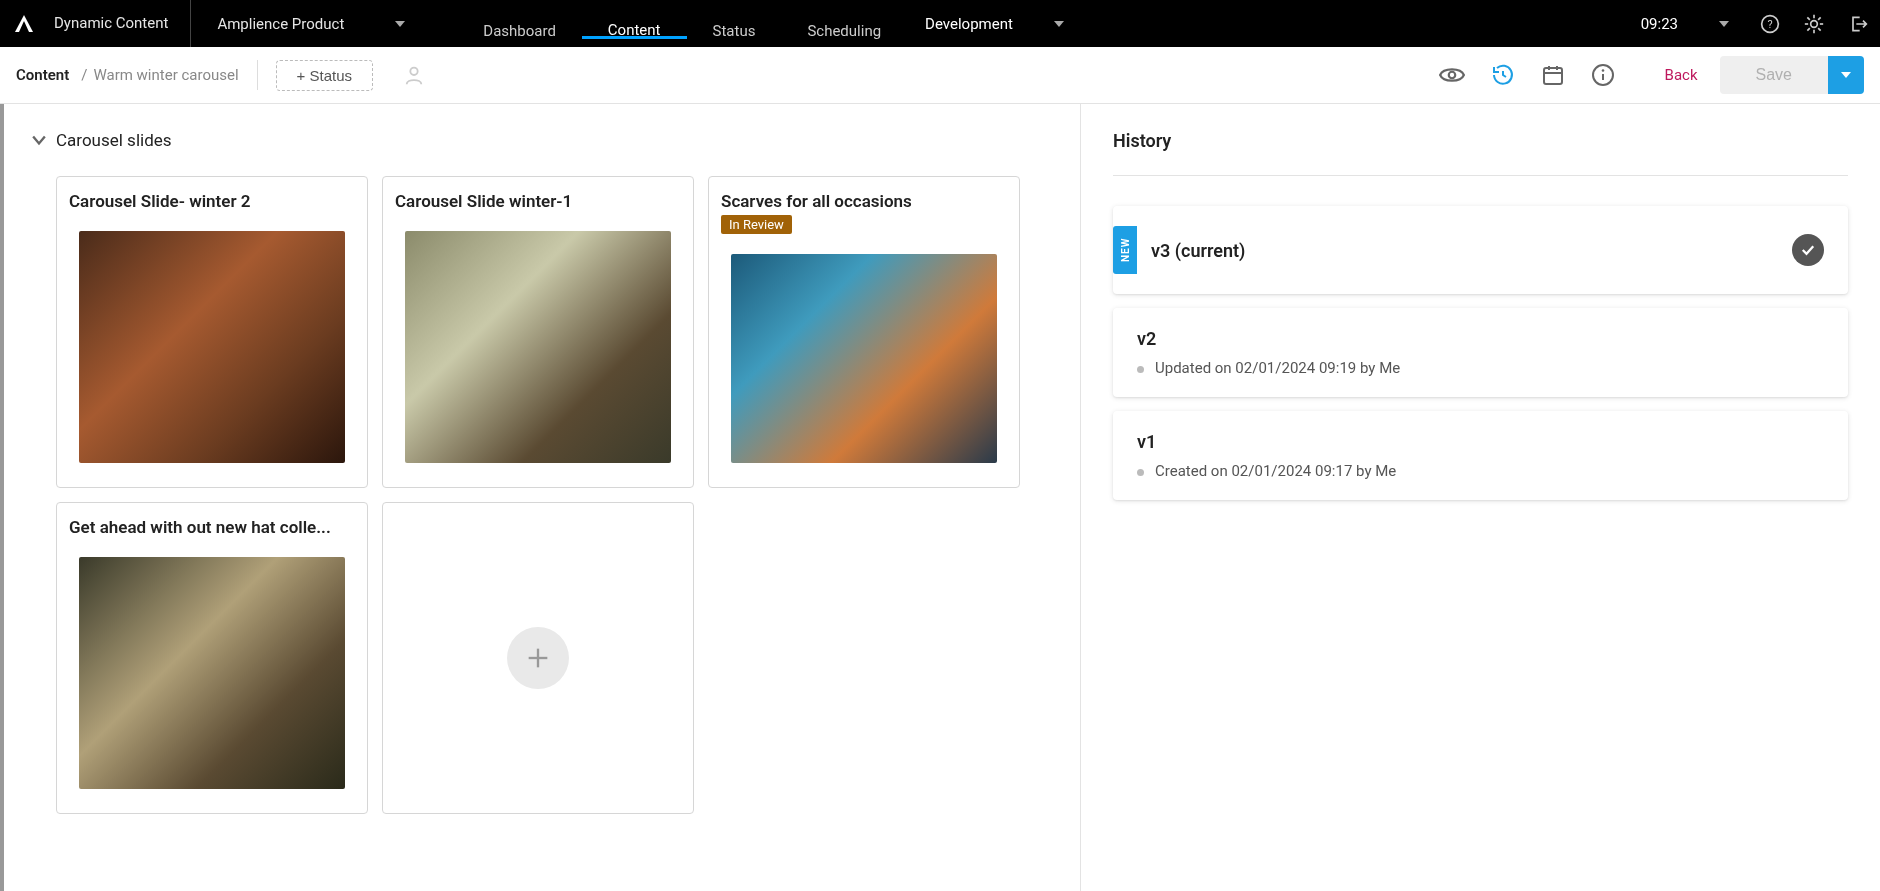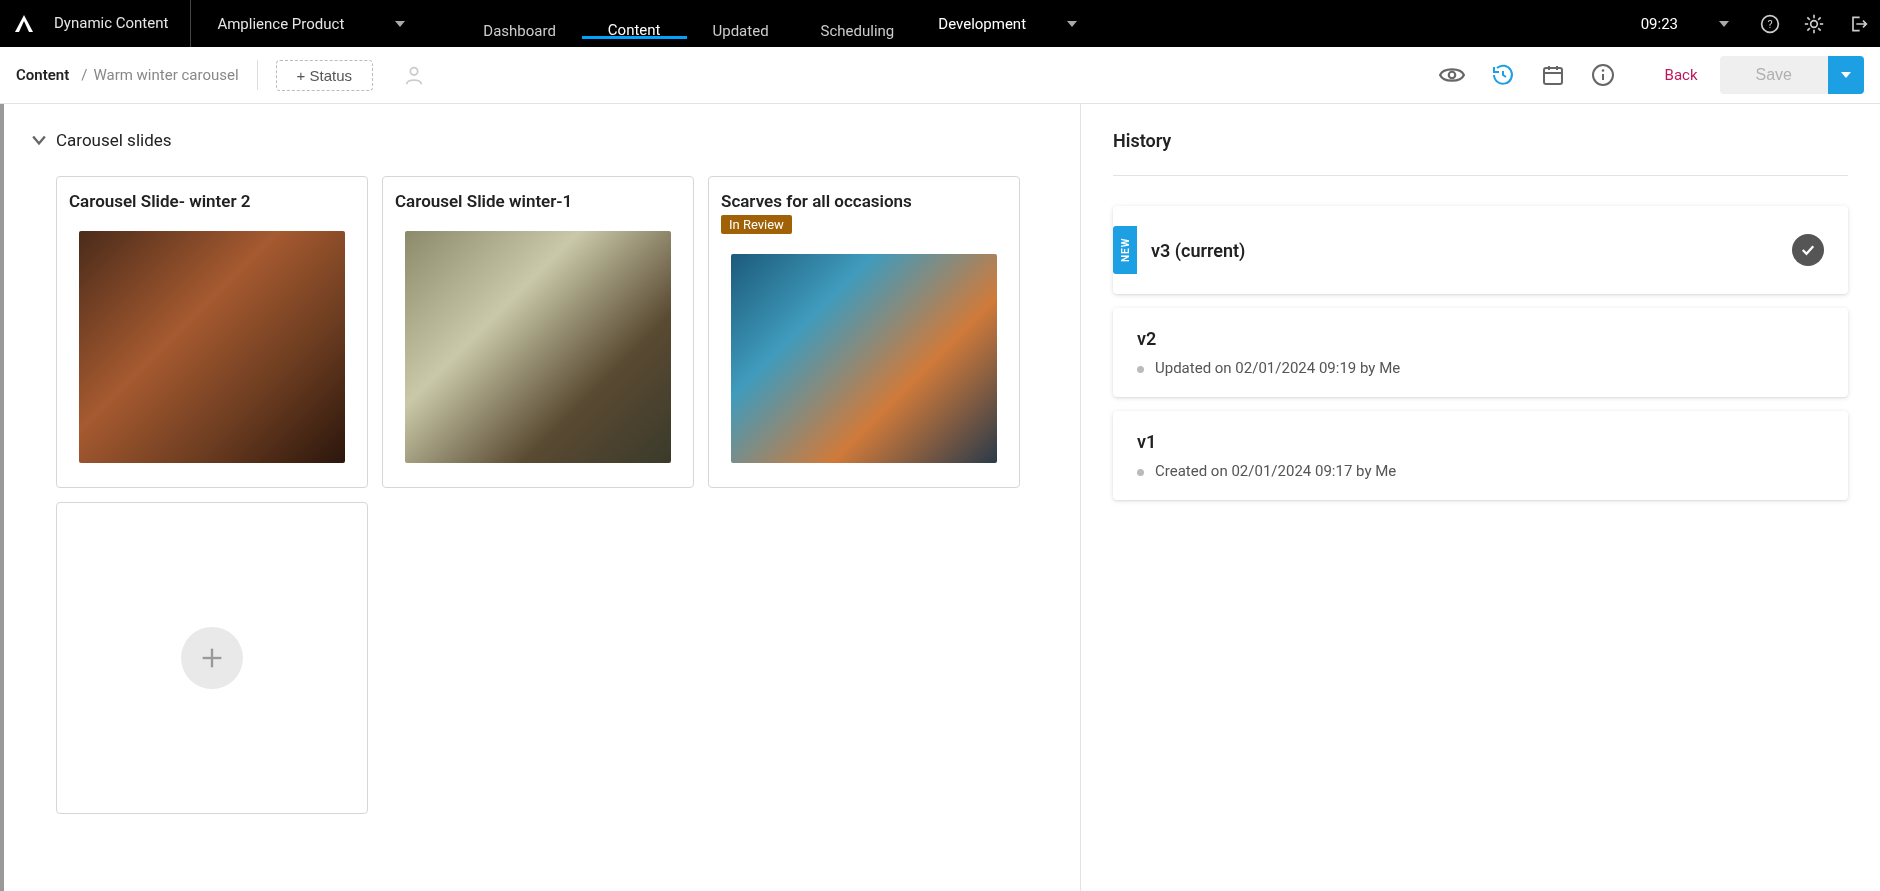--- a/index.html
+++ b/index.html
@@ -323,21 +323,21 @@
   <div class="product-switch">
     <span>Amplience Product</span>
     <svg width="12" height="12" viewBox="0 0 12 12">
       <path d="M1 3 L6 9 L11 3 Z" fill="#aaa"></path>
     </svg>
   </div>
 
   <div class="main-nav">
     <div class="nav-item">Dashboard</div>
     <div class="nav-item active">Content</div>
-    <div class="nav-item">Updated</div>
+    <div class="nav-item">Status</div>
     <div class="nav-item">Scheduling</div>
   </div>
 
   <div class="env-label">
     <span>Development</span>
     <svg width="12" height="12" viewBox="0 0 12 12">
       <path d="M1 3 L6 9 L11 3 Z" fill="#aaa"></path>
     </svg>
   </div>
 
@@ -456,20 +456,24 @@
         <span class="title">Carousel Slide winter-1</span>
         <div class="thumb t2"></div>
       </div>
 
       <div class="card">
         <span class="title">Scarves for all occasions</span>
         <span class="badge">In Review</span>
         <div class="thumb t3"></div>
       </div>
 
+      <div class="card">
+        <span class="title">Get ahead with out new hat colle...</span>
+        <div class="thumb t4"></div>
+      </div>
 
       <div class="card add">
         <div class="add-circle">
           <svg width="28" height="28" viewBox="0 0 24 24">
             <line x1="12" y1="4" x2="12" y2="20" stroke="#999" stroke-width="2"></line>
             <line x1="4" y1="12" x2="20" y2="12" stroke="#999" stroke-width="2"></line>
           </svg>
         </div>
       </div>
 

